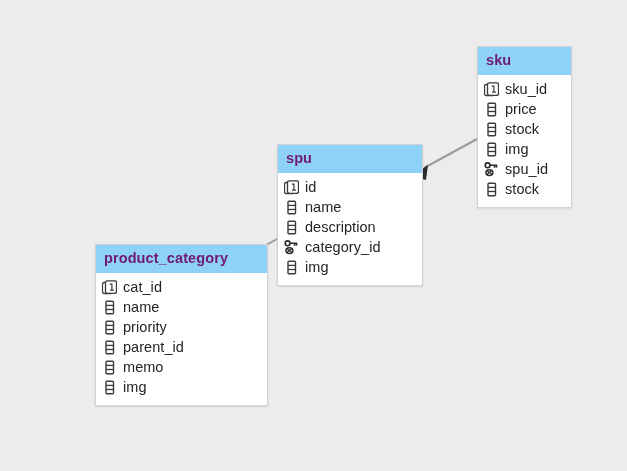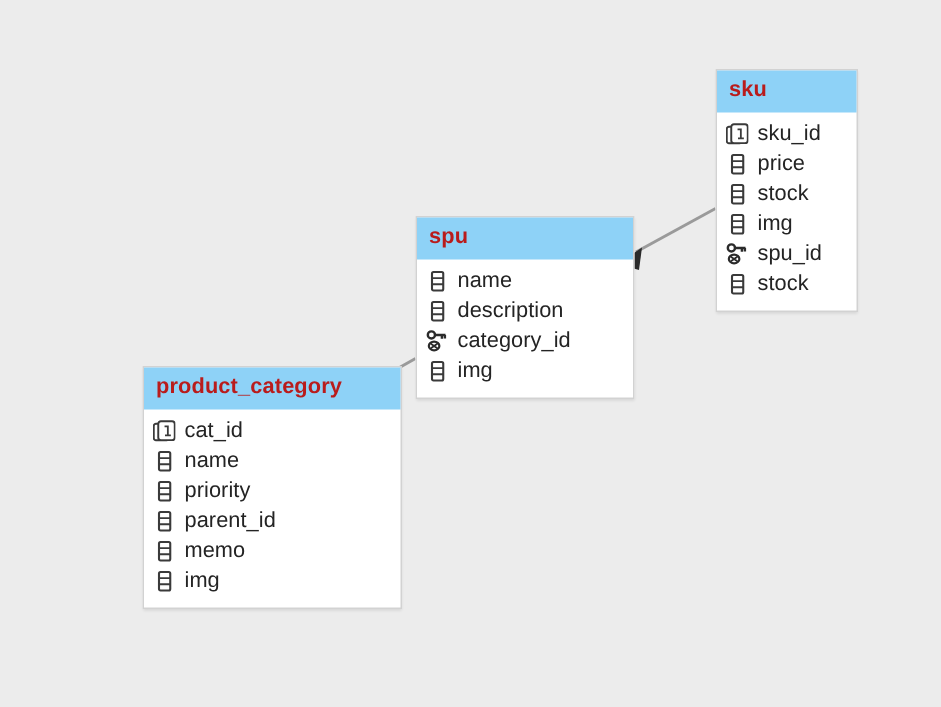--- a/index.html
+++ b/index.html
@@ -31,21 +31,21 @@
     position: absolute;
     background: #ffffff;
     border: 1px solid #d2d2d2;
     box-sizing: border-box;
     box-shadow: 0 1px 2px rgba(0,0,0,0.10);
   }
   .entity-header {
     background: #8ed2f7;
     font-weight: bold;
     font-size: 14.5px;
-    color: #b91c1c;
+    color: #701a75;
     padding: 5px 8px 6px 8px;
     line-height: 1.15;
     letter-spacing: 0.1px;
     white-space: nowrap;
   }
   .entity-body {
     padding: 5px 6px 7px 6px;
   }
   .attr-row {
     display: flex;
@@ -137,20 +137,28 @@
           <line x1="4" y1="9.5" x2="11.5" y2="9.5" stroke="#3a3a3a" stroke-width="1.3"></line>
         </svg>
         <span class="attr-label">stock</span>
       </div>
     </div>
   </div>
 
   <div class="entity" style="left:277px; top:144px; width:146px;">
     <div class="entity-header">spu</div>
     <div class="entity-body">
+      <div class="attr-row">
+        <svg class="attr-icon" viewBox="0 0 15 15">
+          <rect x="0.5" y="2.5" width="10" height="11" rx="1.5" fill="none" stroke="#3a3a3a" stroke-width="1.3"></rect>
+          <rect x="3.5" y="0.8" width="11" height="12.6" rx="1.8" fill="#ffffff" stroke="#3a3a3a" stroke-width="1.3"></rect>
+          <path d="M8.3 4.2 L9.9 4.2 L9.9 10.2 M8.6 10.2 L11.3 10.2" fill="none" stroke="#3a3a3a" stroke-width="1.2" stroke-linecap="square"></path>
+        </svg>
+        <span class="attr-label">id</span>
+      </div>
       <div class="attr-row is-bold">
         <svg class="attr-icon" viewBox="0 0 15 15">
           <rect x="4" y="1.3" width="7.5" height="12.4" rx="1" fill="none" stroke="#3a3a3a" stroke-width="1.4"></rect>
           <line x1="4" y1="5.4" x2="11.5" y2="5.4" stroke="#3a3a3a" stroke-width="1.3"></line>
           <line x1="4" y1="9.5" x2="11.5" y2="9.5" stroke="#3a3a3a" stroke-width="1.3"></line>
         </svg>
         <span class="attr-label">name</span>
       </div>
       <div class="attr-row is-bold">
         <svg class="attr-icon" viewBox="0 0 15 15">

